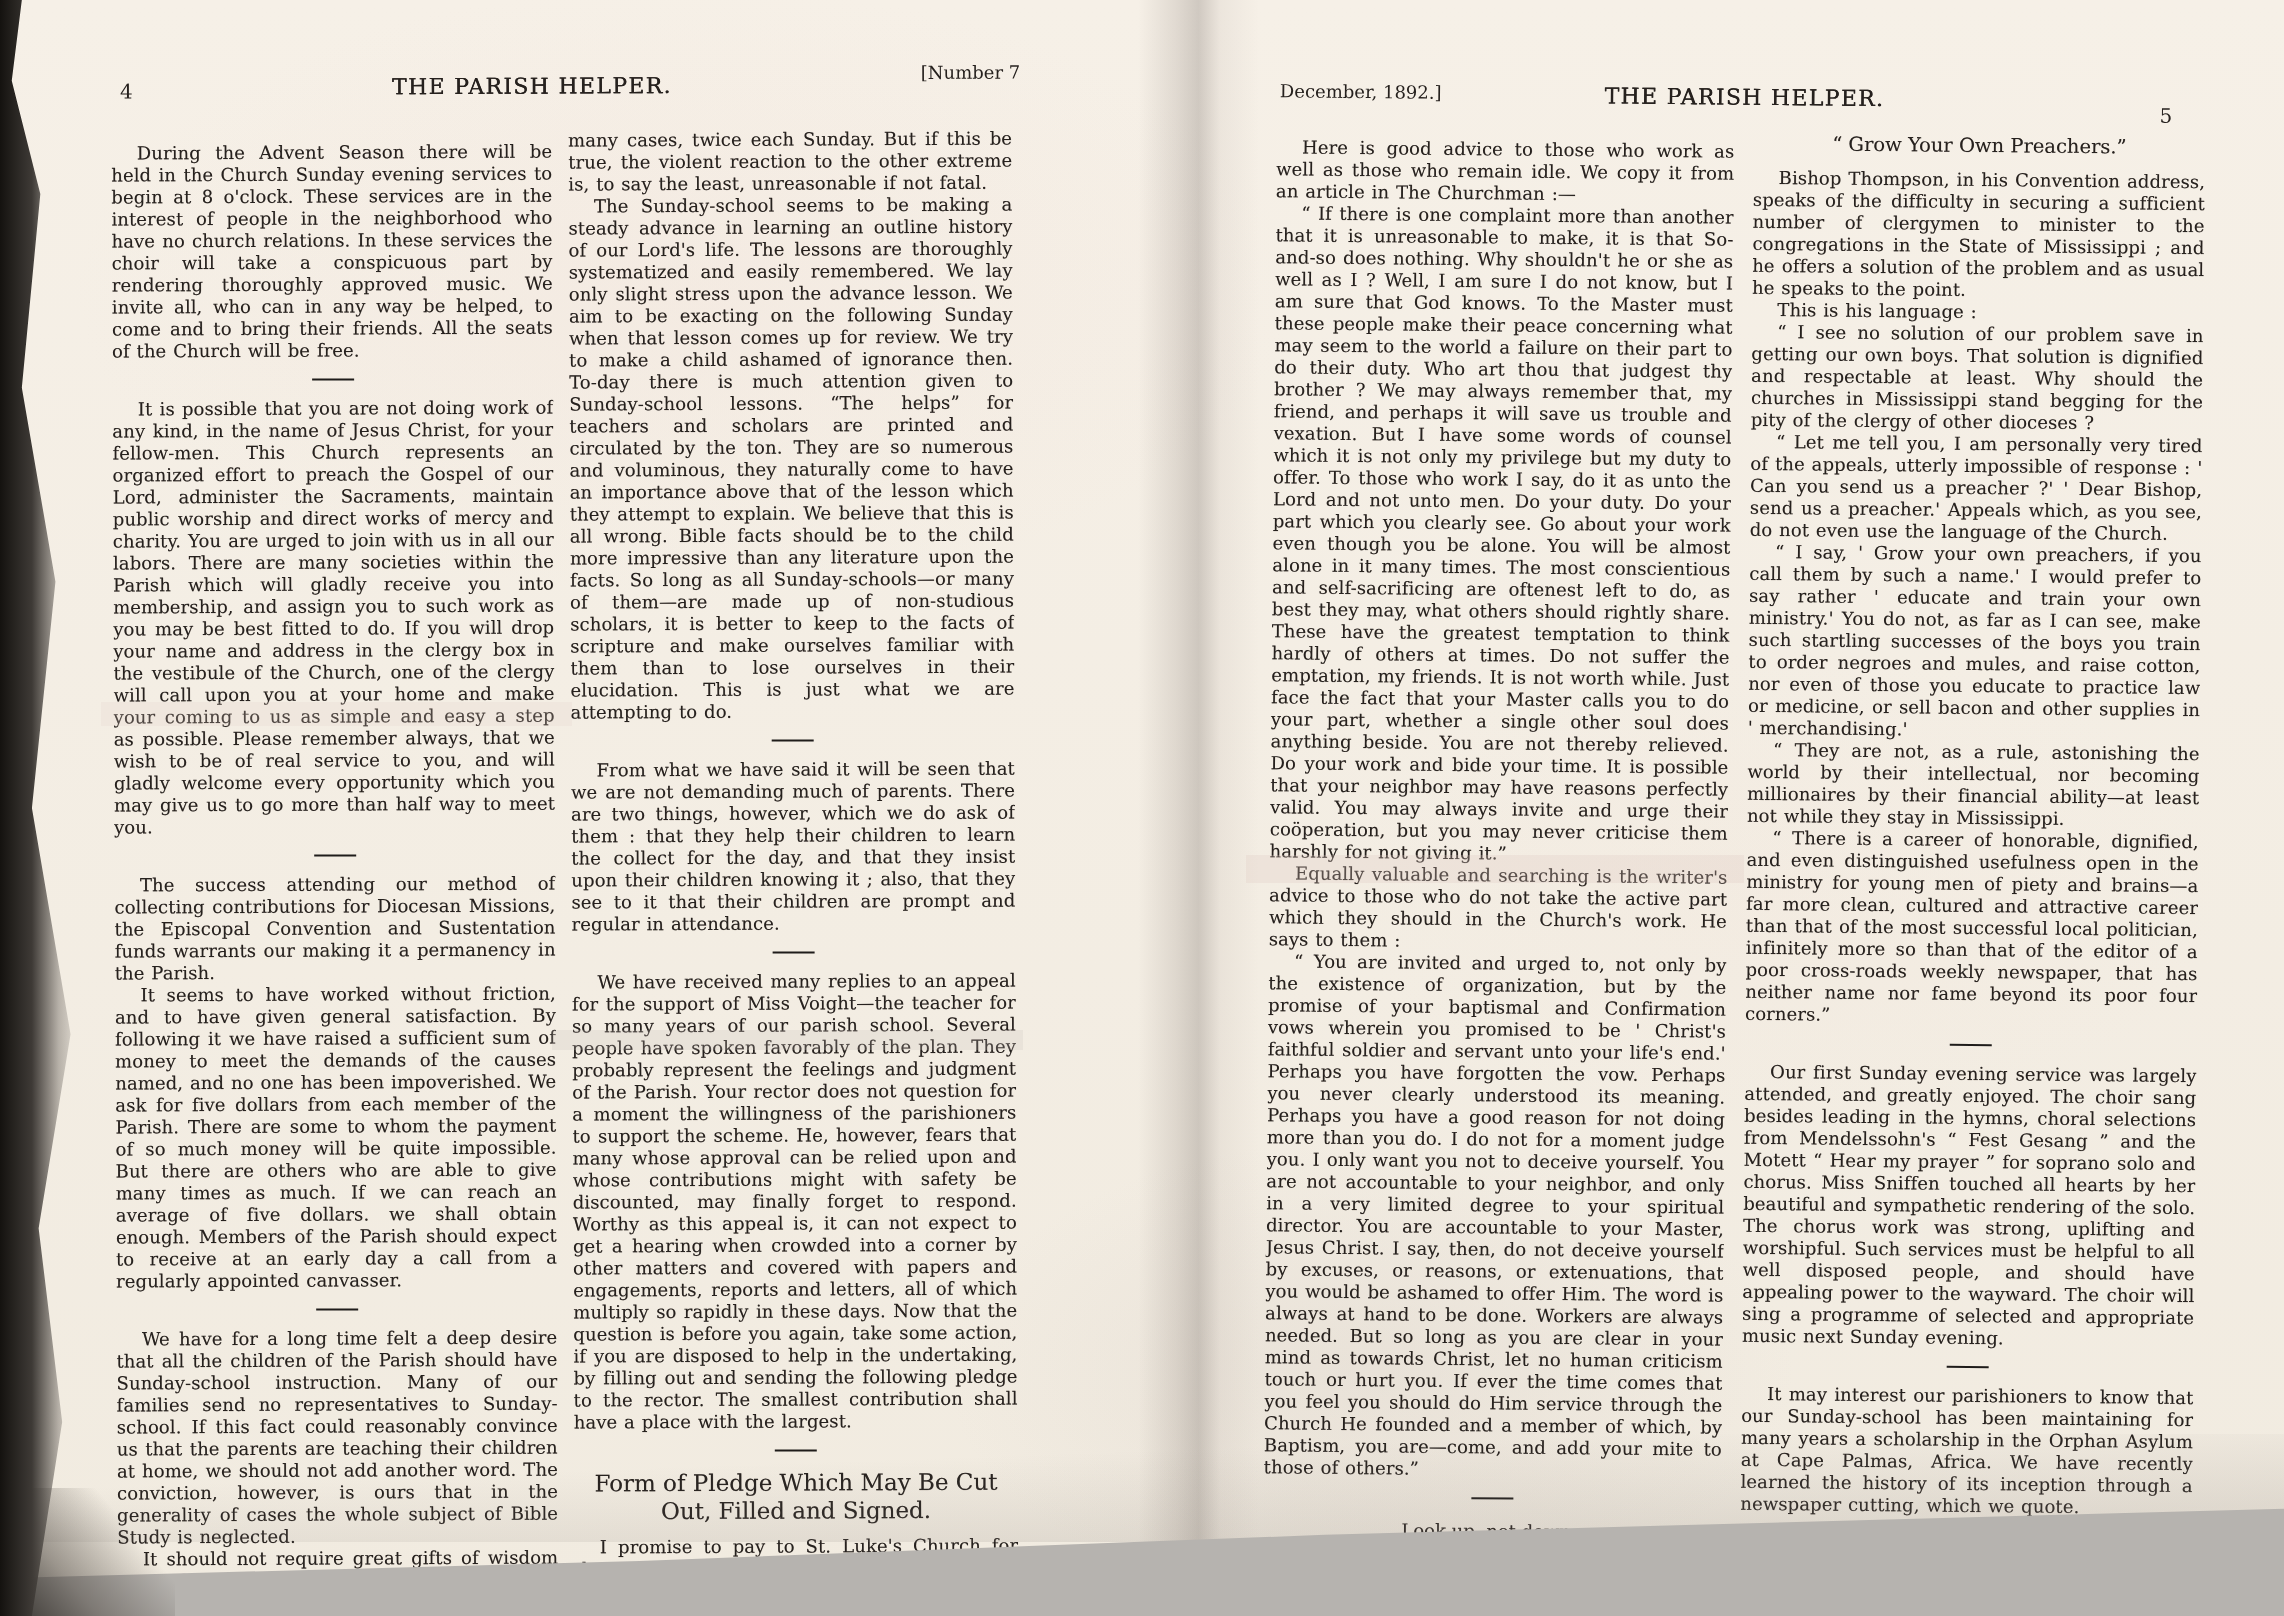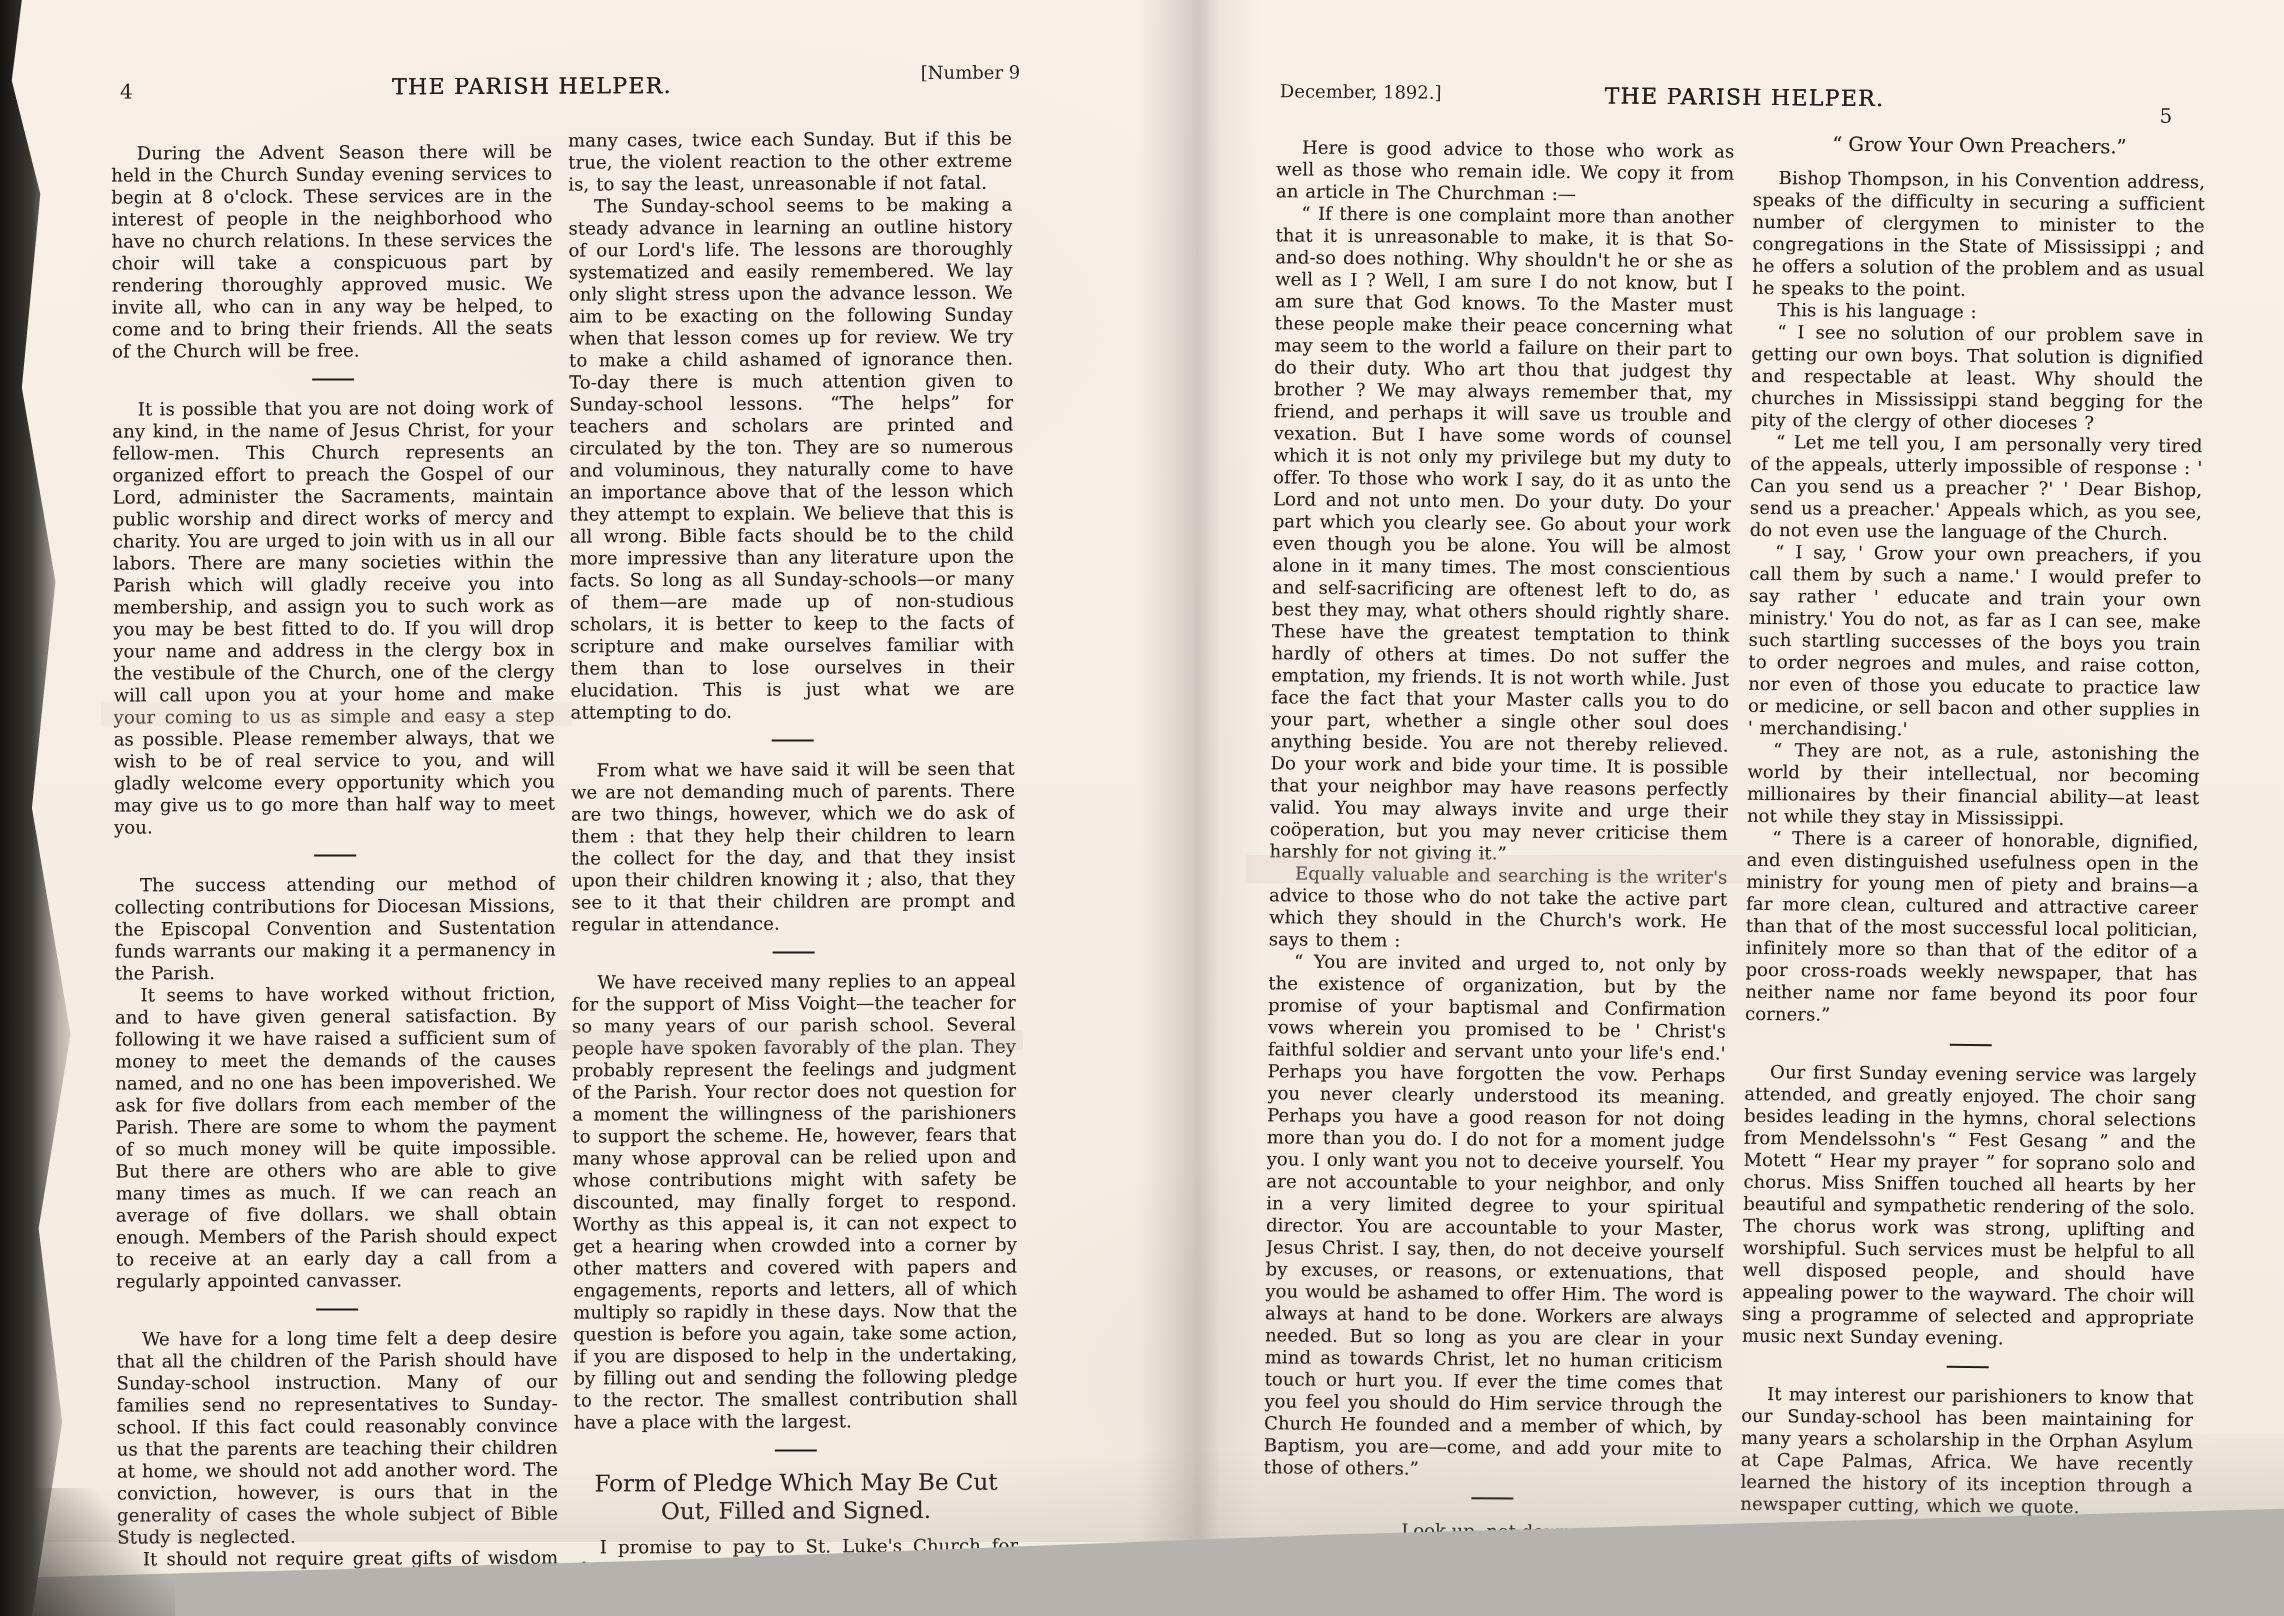--- a/index.html
+++ b/index.html
@@ -41,21 +41,21 @@
         text-shadow:0.2px 0.2px 0.4px rgba(45,34,28,0.35);}
 </style>
 </head>
 <body>
 
 <div class="scan">
 
   <div class="page page4">
     <div class="hdr pagenum" style="left:123px;top:75px;">4</div>
     <div class="hdr mast" style="left:360px;top:71px;width:350px;">THE PARISH HELPER.</div>
-    <div class="hdr edition" style="left:924px;top:61px;">[Number 9</div>
+    <div class="hdr edition" style="left:924px;top:61px;">[Number 7</div>
 
     <div class="col" style="left:114px;top:138px;width:441px;height:1431px;">
         <p class="para">During the Advent Season there will be held in the Church Sunday evening services to begin at 8 o'clock.  These services are in the interest of people in the neighborhood who have no church relations. In these services the choir will take a conspicuous part by rendering thoroughly approved music.  We invite all, who can in any way be helped, to come and to bring their friends.  All the seats of the Church will be free.</p>
         <div class="divider"></div>
         <p class="para">It is possible that you are not doing work of any kind, in the name of Jesus Christ, for your fellow-men.  This Church represents an organized effort to preach the Gospel of our Lord, administer the Sacraments, maintain public worship and direct works of mercy and charity.  You are urged to join with us in all our labors.  There are many societies within the Parish which will gladly receive you into membership, and assign you to such work as you may be best fitted to do.  If you will drop your name and address in the clergy box in the vestibule of the Church, one of the clergy will call upon you at your home and make your coming to us as simple and easy a step as possible.  Please remember always, that we wish to be of real service to you, and will gladly welcome every opportunity which you may give us to go more than half way to meet you.</p>
         <div class="divider"></div>
         <p class="para">The success attending our method of collecting contributions for Diocesan Missions, the Episcopal Convention and Sustentation funds warrants our making it a permanency in the Parish.</p>
         <p class="para">It seems to have worked without friction, and to have given general satisfaction.  By following it we have raised a sufficient sum of money to meet the demands of the causes named, and no one has been impoverished.  We ask for five dollars from each member of the Parish.  There are some to whom the payment of so much money will be quite impossible. But there are others who are able to give many times as much.  If we can reach an average of five dollars. we shall obtain enough.  Members of the Parish should expect to receive at an early day a call from a regularly appointed canvasser.</p>
         <div class="divider"></div>
         <p class="para">We have for a long time felt a deep desire that all the children of the Parish should have Sunday-school instruction.  Many of our families send no representatives to Sunday-school.  If this fact could reasonably convince us that the parents are teaching their children at home, we should not add another word.  The conviction, however, is ours that in the generality of cases the whole subject of Bible Study is neglected.</p>

